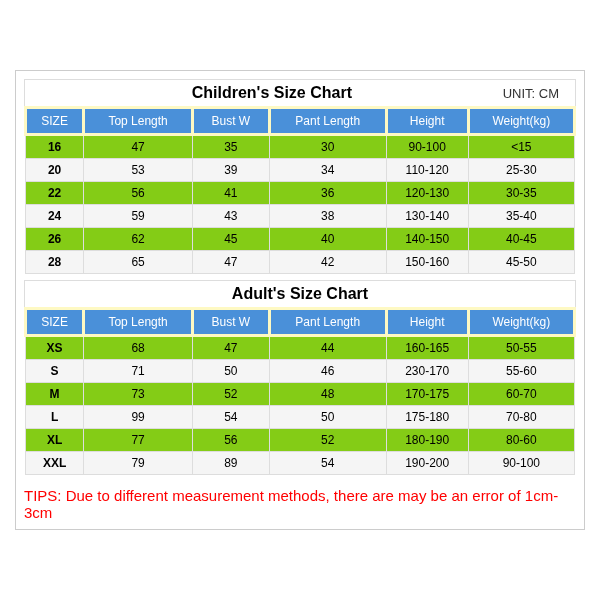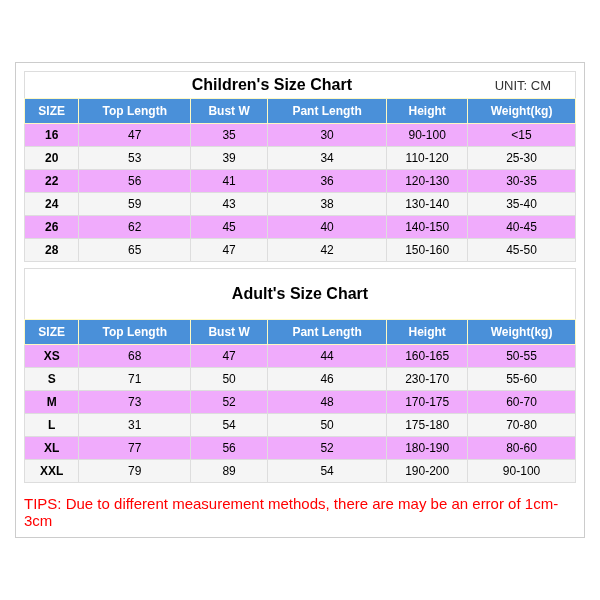--- a/index.html
+++ b/index.html
@@ -28,26 +28,26 @@
       border-collapse: collapse;
       margin-bottom: 6px;
     }
     thead tr {
       background: #4a90d9;
       color: #fff;
     }
     thead th {
       padding: 5px 4px;
       text-align: center;
-      font-weight: bold;
+      font-weight: normal;
       font-size: 12px;
-      border: 1px solid #fef9c3;
+      border: 3px solid #fef9c3;
     }
     tbody tr {
-      background: #f0abfc;
+      background: #84cc16;
     }
     tbody tr:nth-child(even) {
       background: #f5f5f5;
     }
     tbody td {
       padding: 4px 4px;
       text-align: center;
       border: 1px solid #ddd;
       font-size: 12px;
     }
@@ -59,29 +59,29 @@
       font-size: 15px;
       text-align: left;
       margin-top: 12px;
     }
     .children-title-block {
       display: flex;
       justify-content: space-between;
       align-items: center;
       border: 1px solid #ddd;
       border-bottom: none;
-      padding: 4px 24px;
+      padding: 4px 16px;
     }
     .adult-title-block {
       display: flex;
       justify-content: space-between;
       align-items: center;
       border: 1px solid #ddd;
       border-bottom: none;
-      padding: 16px 8px;
+      padding: 4px 8px;
       margin-top: 6px;
     }
   </style>
 </head>
 <body>
 
 <div class="container">
 
   <div class="children-title-block">
     <span style="flex:1; text-align:center; font-size:16px; font-weight:bold;">Children's Size Chart</span>
@@ -184,21 +184,21 @@
         <tr>
           <td>M</td>
           <td>73</td>
           <td>52</td>
           <td>48</td>
           <td>170-175</td>
           <td>60-70</td>
         </tr>
         <tr>
           <td>L</td>
-          <td>31</td>
+          <td>99</td>
           <td>54</td>
           <td>50</td>
           <td>175-180</td>
           <td>70-80</td>
         </tr>
         <tr>
           <td>XL</td>
           <td>77</td>
           <td>56</td>
           <td>52</td>

